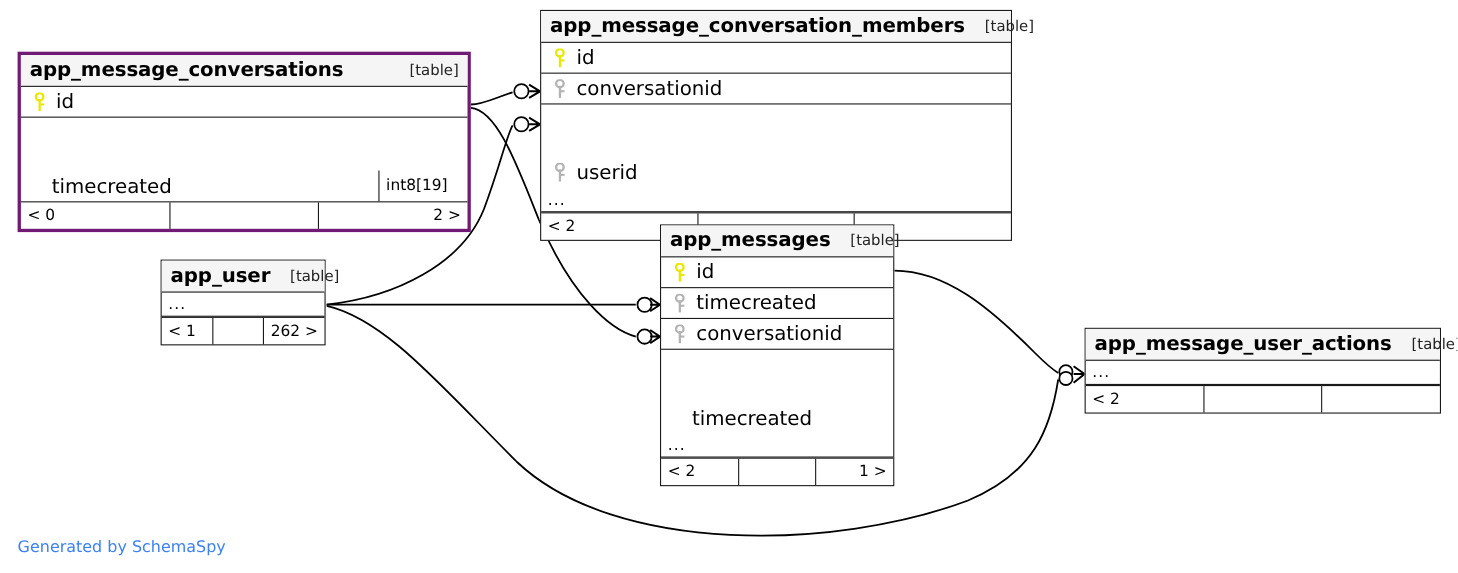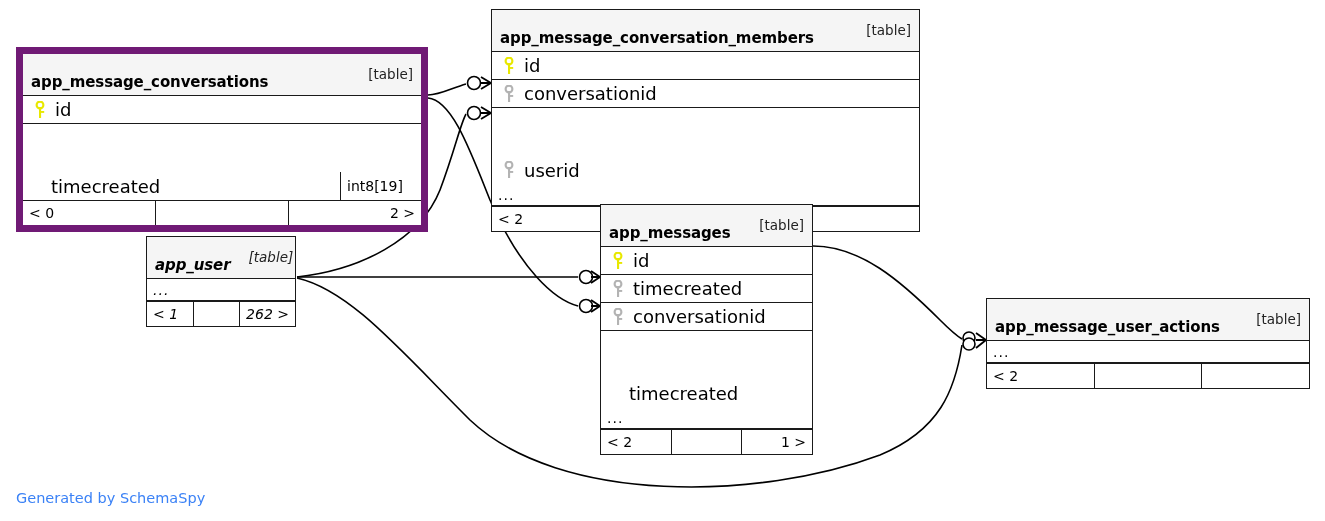--- a/index.html
+++ b/index.html
@@ -23,38 +23,37 @@
     pointer-events: none;
   }
   .table-box {
     position: absolute;
     background: #ffffff;
     box-sizing: border-box;
     border: 1px solid #1a1a1a;
     z-index: 5;
   }
   .table-box.focus {
-    border: 7px solid #701a75;
+    border: 3px solid #701a75;
   }
   .tbl-header {
     display: flex;
     align-items: center;
     justify-content: space-between;
     background: #f5f5f5;
     border-bottom: 1px solid #1a1a1a;
     padding: 3px 8px 4px 8px;
     box-sizing: border-box;
   }
   .tbl-name {
     font-weight: bold;
-    font-size: 15px;
+    font-size: 18px;
     color: #000000;
     letter-spacing: -0.1px;
     white-space: nowrap;
-    margin-top: 16px;
   }
   .tbl-tag {
     font-size: 13.5px;
     color: #222222;
     padding-left: 18px;
     white-space: nowrap;
   }
   .tbl-rows {
     display: block;
   }
@@ -254,21 +253,21 @@
             </div>
           </div>
         </div>
         <div class="ellipsis-row">...</div>
         <div class="tbl-footer">
           <span class="foot-cell foot-left">&lt; 2</span>
           <span class="foot-cell foot-mid"></span>
           <span class="foot-cell foot-right"></span>
         </div>
       </div>
-      <div class="table-box" style="left: 146px; top: 236px; width: 150px; font-style: italic;">
+      <div class="table-box" style="left: 146px; top: 236px; width: 150px;">
         <div class="tbl-header">
           <span class="tbl-name">app_user</span>
           <span class="tbl-tag">[table]</span>
         </div>
         <div class="tbl-rows"></div>
         <div class="ellipsis-row">...</div>
         <div class="tbl-footer">
           <span class="foot-cell foot-left">&lt; 1</span>
           <span class="foot-cell foot-mid"></span>
           <span class="foot-cell foot-right">262 &gt;</span>

